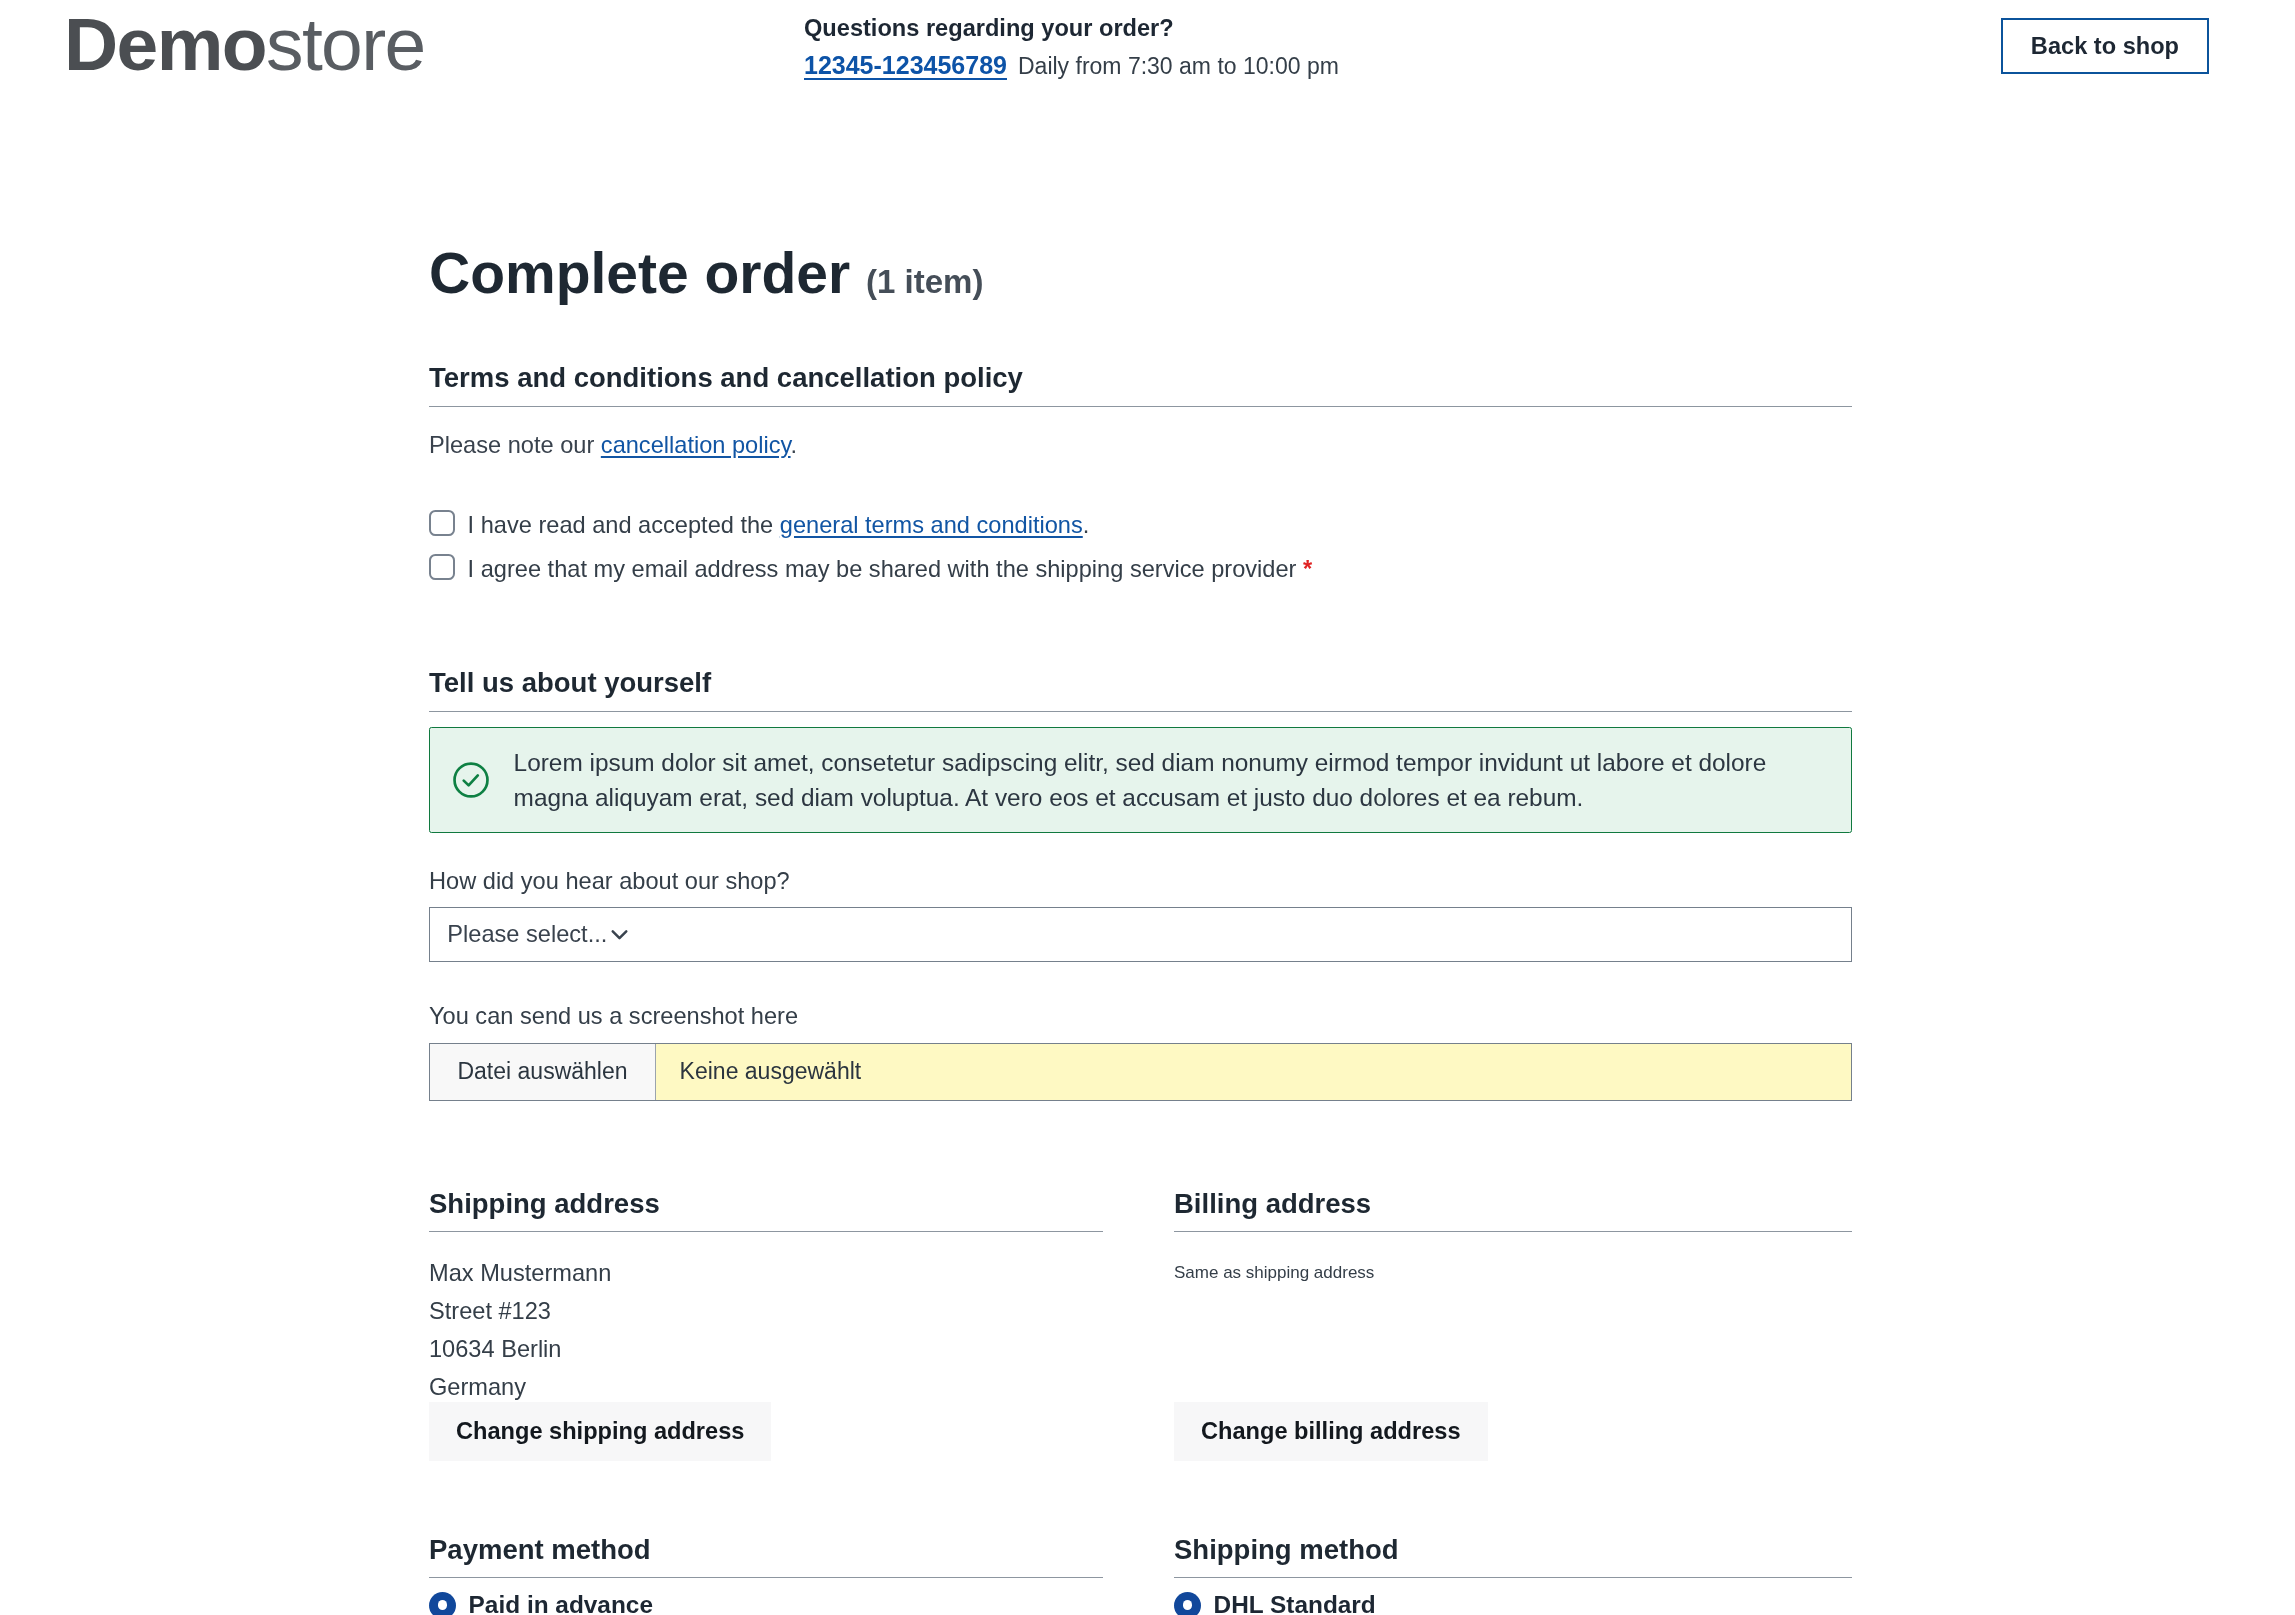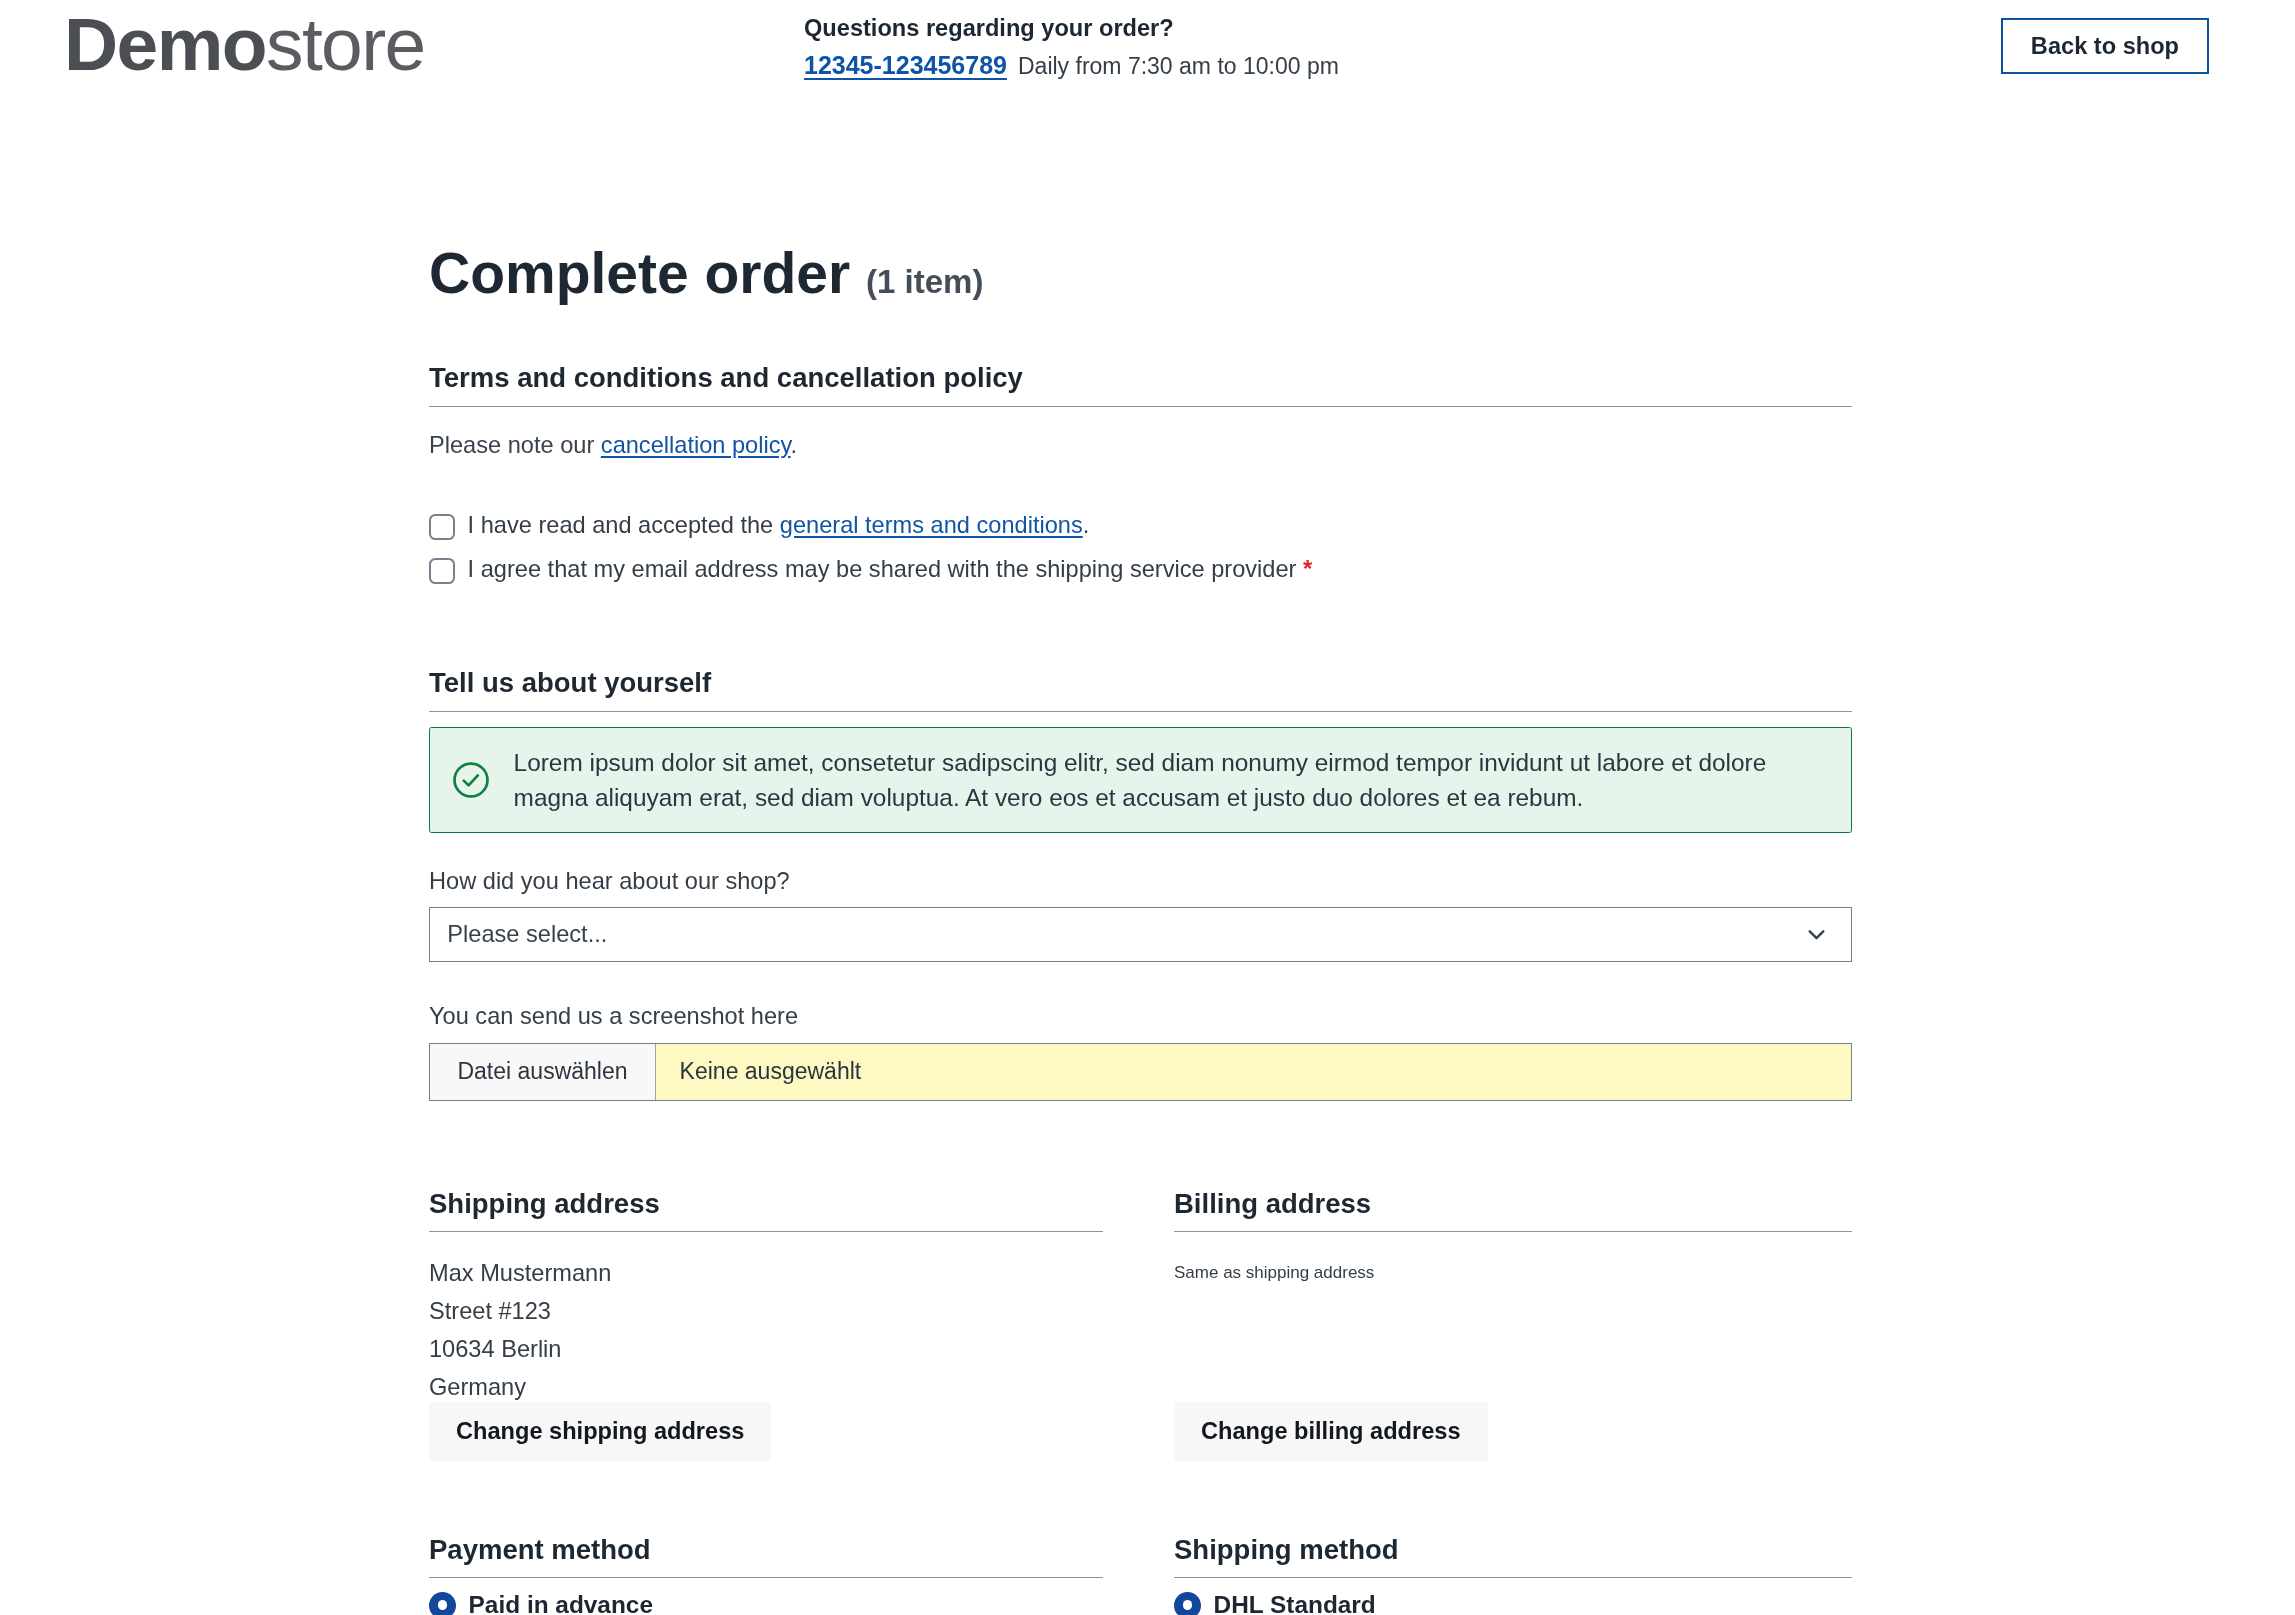--- a/index.html
+++ b/index.html
@@ -23,33 +23,33 @@
   
   .main{position:absolute;left:429px;top:242px;width:1423px;}
   h1{margin:0;font-size:57px;line-height:63px;font-weight:bold;color:#1e2832;}
   .item-count{font-size:33px;color:#454e58;font-weight:bold;}
   h2{margin:0;font-size:27.5px;line-height:31px;font-weight:bold;color:#1e2832;}
   .divider{border:none;border-top:1.6px solid #8d96a0;margin:12.6px 0 0 0;}
   .note{margin:23.6px 0 0 0;font-size:23.6px;line-height:31px;}
   a.link{color:#1155a4;text-decoration:underline;text-underline-offset:3.1px;cursor:pointer;}
   .sec-terms{margin-top:49px;}
   .check-group{margin-top:49px;}
-  .check-row{display:flex;align-items:flex-end;margin-top:14px;}
+  .check-row{display:flex;align-items:flex-start;margin-top:14px;}
   .check-row:first-child{margin-top:0;}
   .checkbox{width:26px;height:26px;box-sizing:border-box;border:2px solid #78828f;border-radius:6.3px;background:#fff;flex:none;cursor:pointer;}
   .check-label{margin-left:12.6px;font-size:23.6px;line-height:30px;color:#343e48;}
   .req{color:#e02424;font-weight:bold;}
   .sec-about{margin-top:83px;}
   .alert{margin-top:15.7px;box-sizing:border-box;border:1.6px solid #10793f;border-radius:2.4px;background:#e6f4ec;
     display:flex;align-items:center;padding:17px 22px;}
   .alert-icon{flex:none;margin-right:23.6px;display:flex;}
   .alert-text{font-size:24.4px;line-height:35px;color:#2c3641;}
   .field-label{margin:33px 0 0 0;font-size:23.6px;line-height:31px;color:#343e48;}
   .select{margin-top:9.4px;height:55px;box-sizing:border-box;border:1.6px solid #75808c;background:#fff;
-    display:flex;align-items:center;justify-content:space-between;padding:0 22px 0 17.3px;cursor:pointer;}
+    display:flex;align-items:center;padding:0 22px 0 17.3px;cursor:pointer;}
   .select-value{font-size:23.6px;color:#39424d;}
   .file-input{margin-top:11px;height:58px;box-sizing:border-box;border:1.6px solid #75808c;background:#fef9c3;
     display:flex;align-items:stretch;cursor:pointer;}
   .file-btn{width:225px;flex:none;background:#f8f8f8;border-right:1.6px solid #9aa3ad;
     display:flex;align-items:center;justify-content:center;font-size:23px;color:#2b353f;cursor:pointer;}
   .file-status{display:flex;align-items:center;padding-left:23.6px;font-size:23px;color:#2b353f;}
   
   .cols{display:grid;grid-template-columns:674px 678px;column-gap:71px;}
   .addr-cols{margin-top:87px;}
   .col{position:relative;height:277px;}

